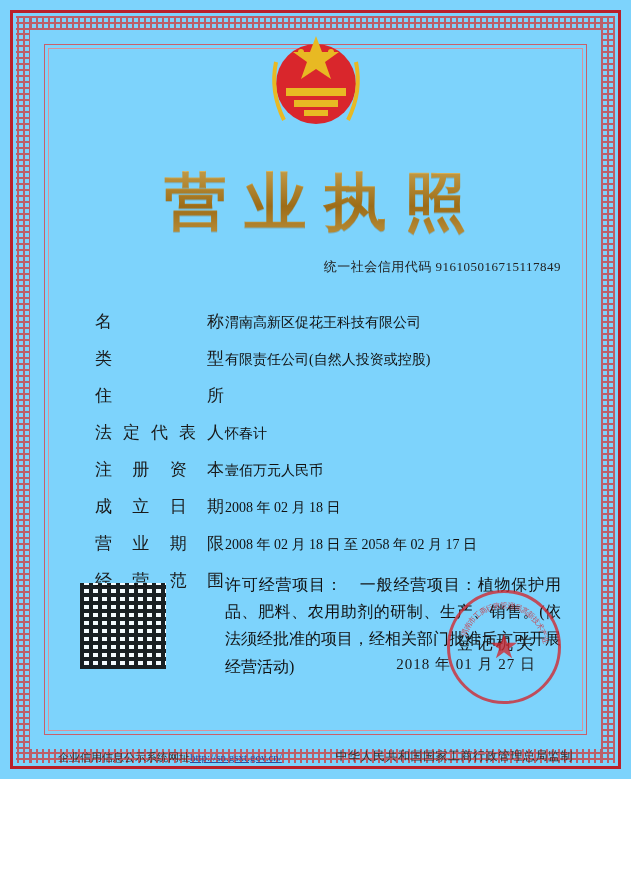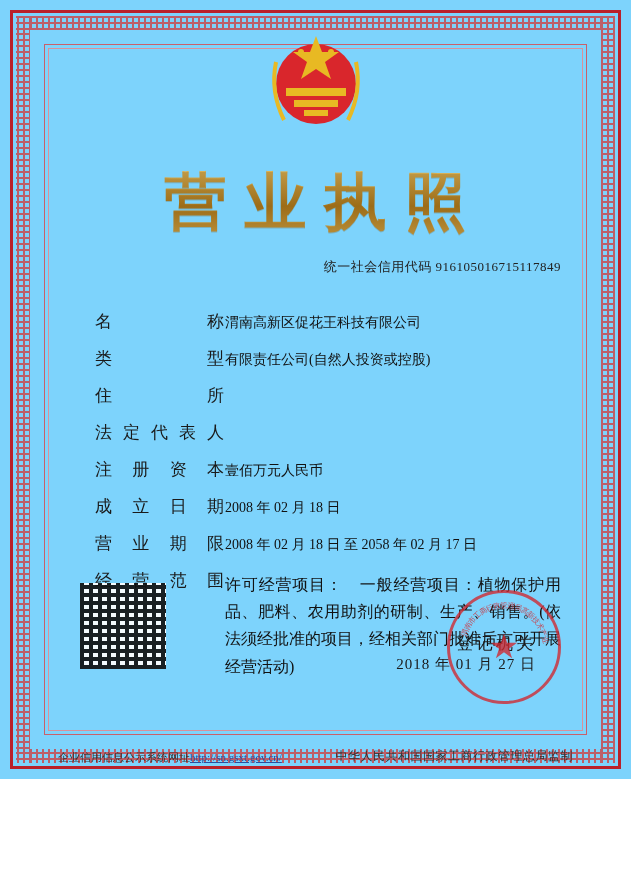--- a/index.html
+++ b/index.html
@@ -297,20 +297,21 @@
     </div>
 
     <div class="row">
       <div class="label">
           <span>法</span>
           <span>定</span>
           <span>代</span>
           <span>表</span>
           <span>人</span>
         </div>
+      <div class="value">怀春计</div>
     </div>
 
     <div class="row">
       <div class="label">
           <span>注</span>
           <span>册</span>
           <span>资</span>
           <span>本</span>
         </div>
       <div class="value">壹佰万元人民币</div>

